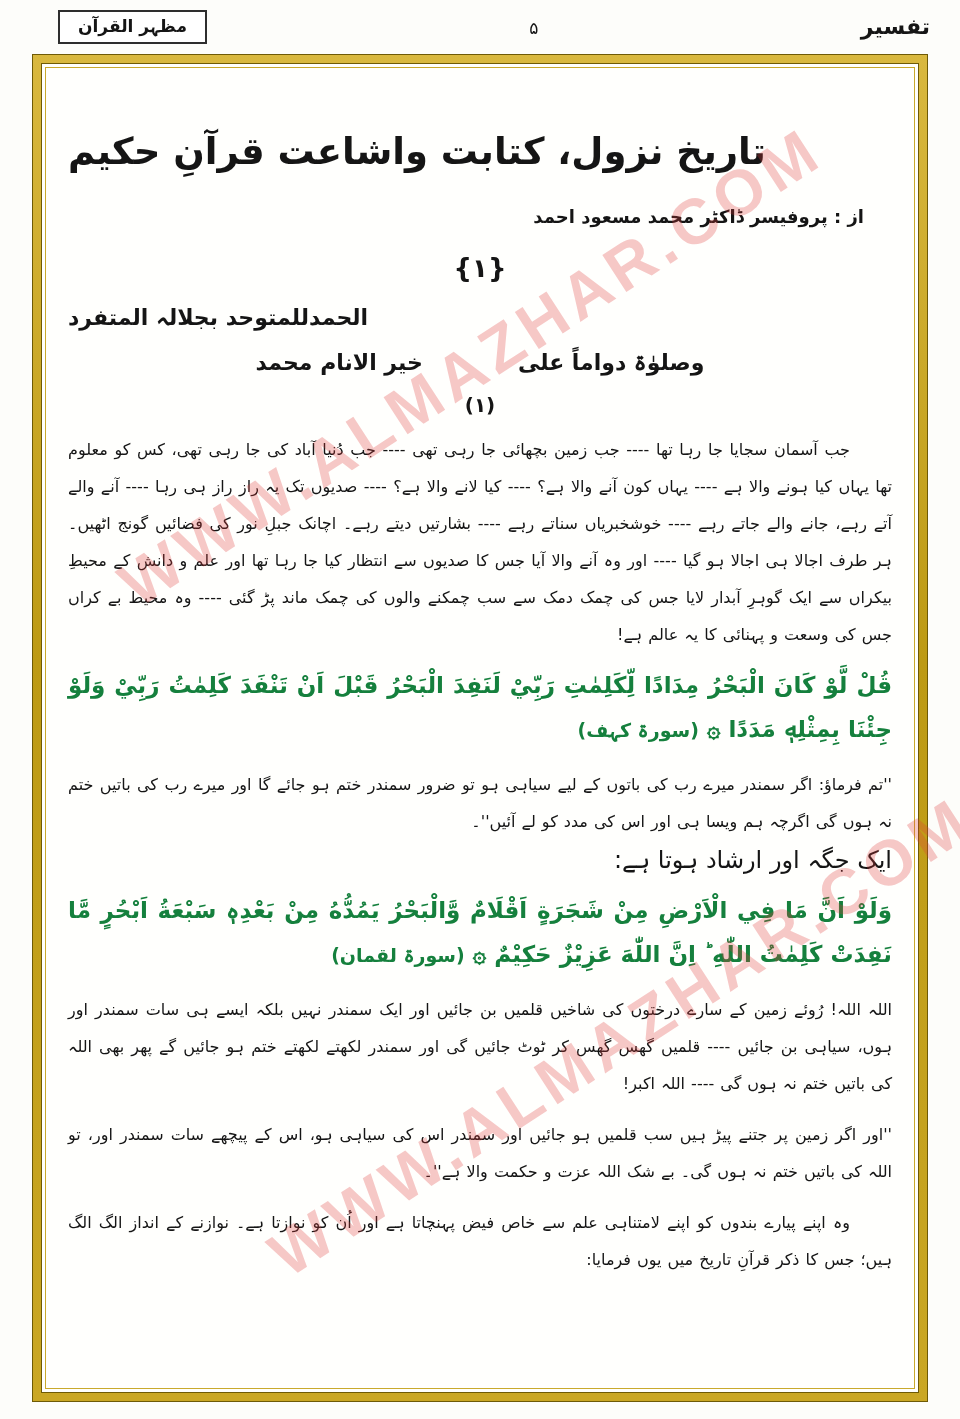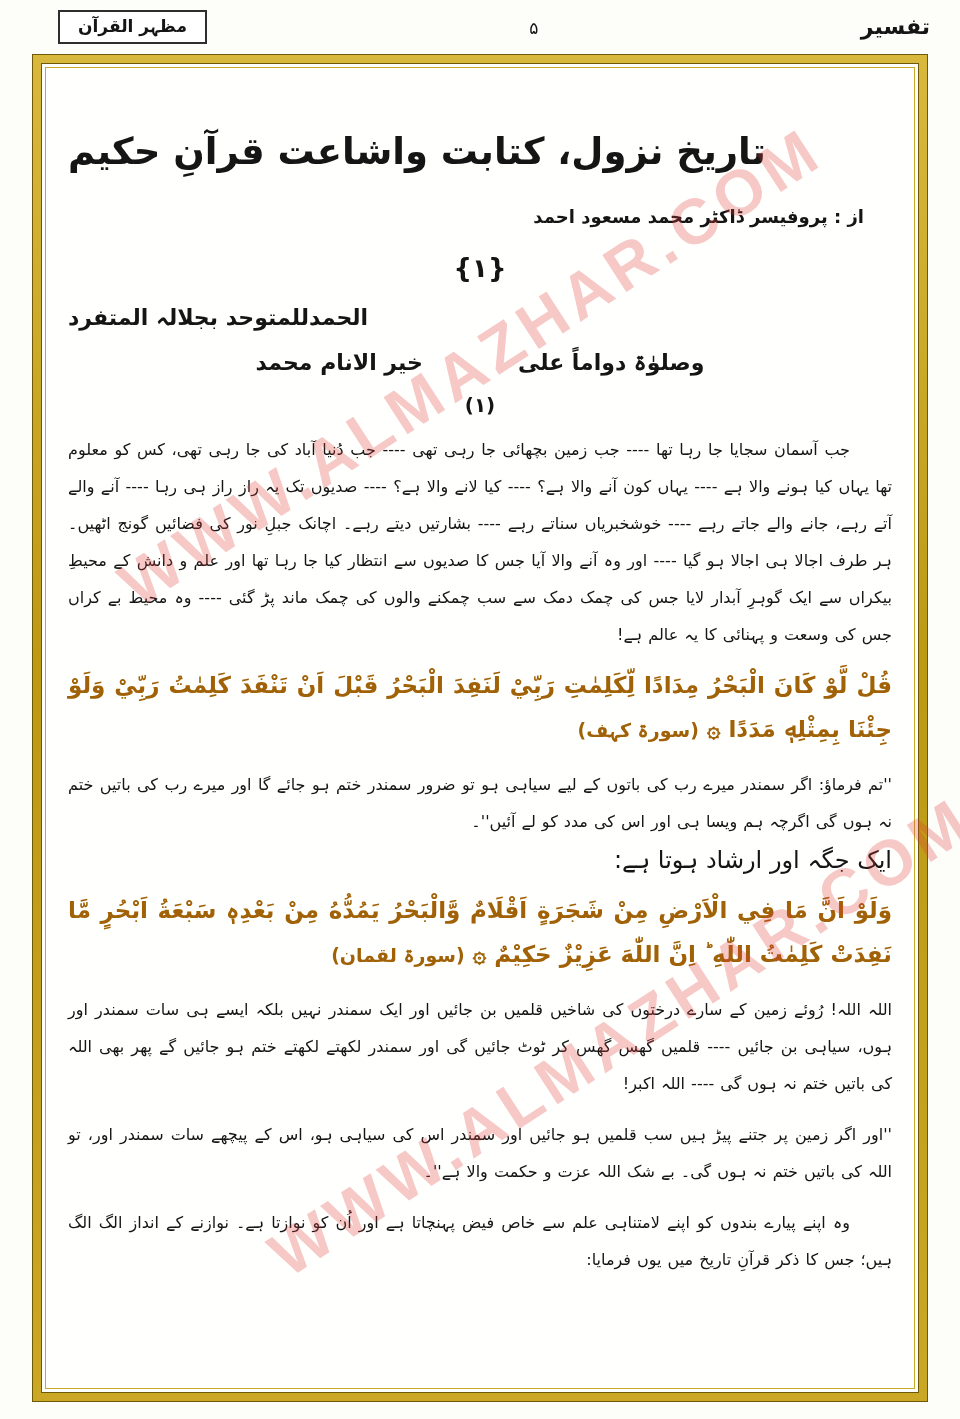--- a/index.html
+++ b/index.html
@@ -104,21 +104,21 @@
     margin-top: 14px;
     word-spacing: 1px;
   }
   .para.no-indent { text-indent: 0; }
   .verse {
     font-size: 23px;
     font-weight: 700;
     line-height: 44px;
     text-align: justify;
     margin-top: 10px;
-    color: #a16207;
+    color: #15803d;
   }
   .verse .verse-ref {
     font-size: 19px;
     font-weight: 600;
   }
   .connector {
     font-size: 24px;
     line-height: 36px;
     margin-top: 2px;
   }

